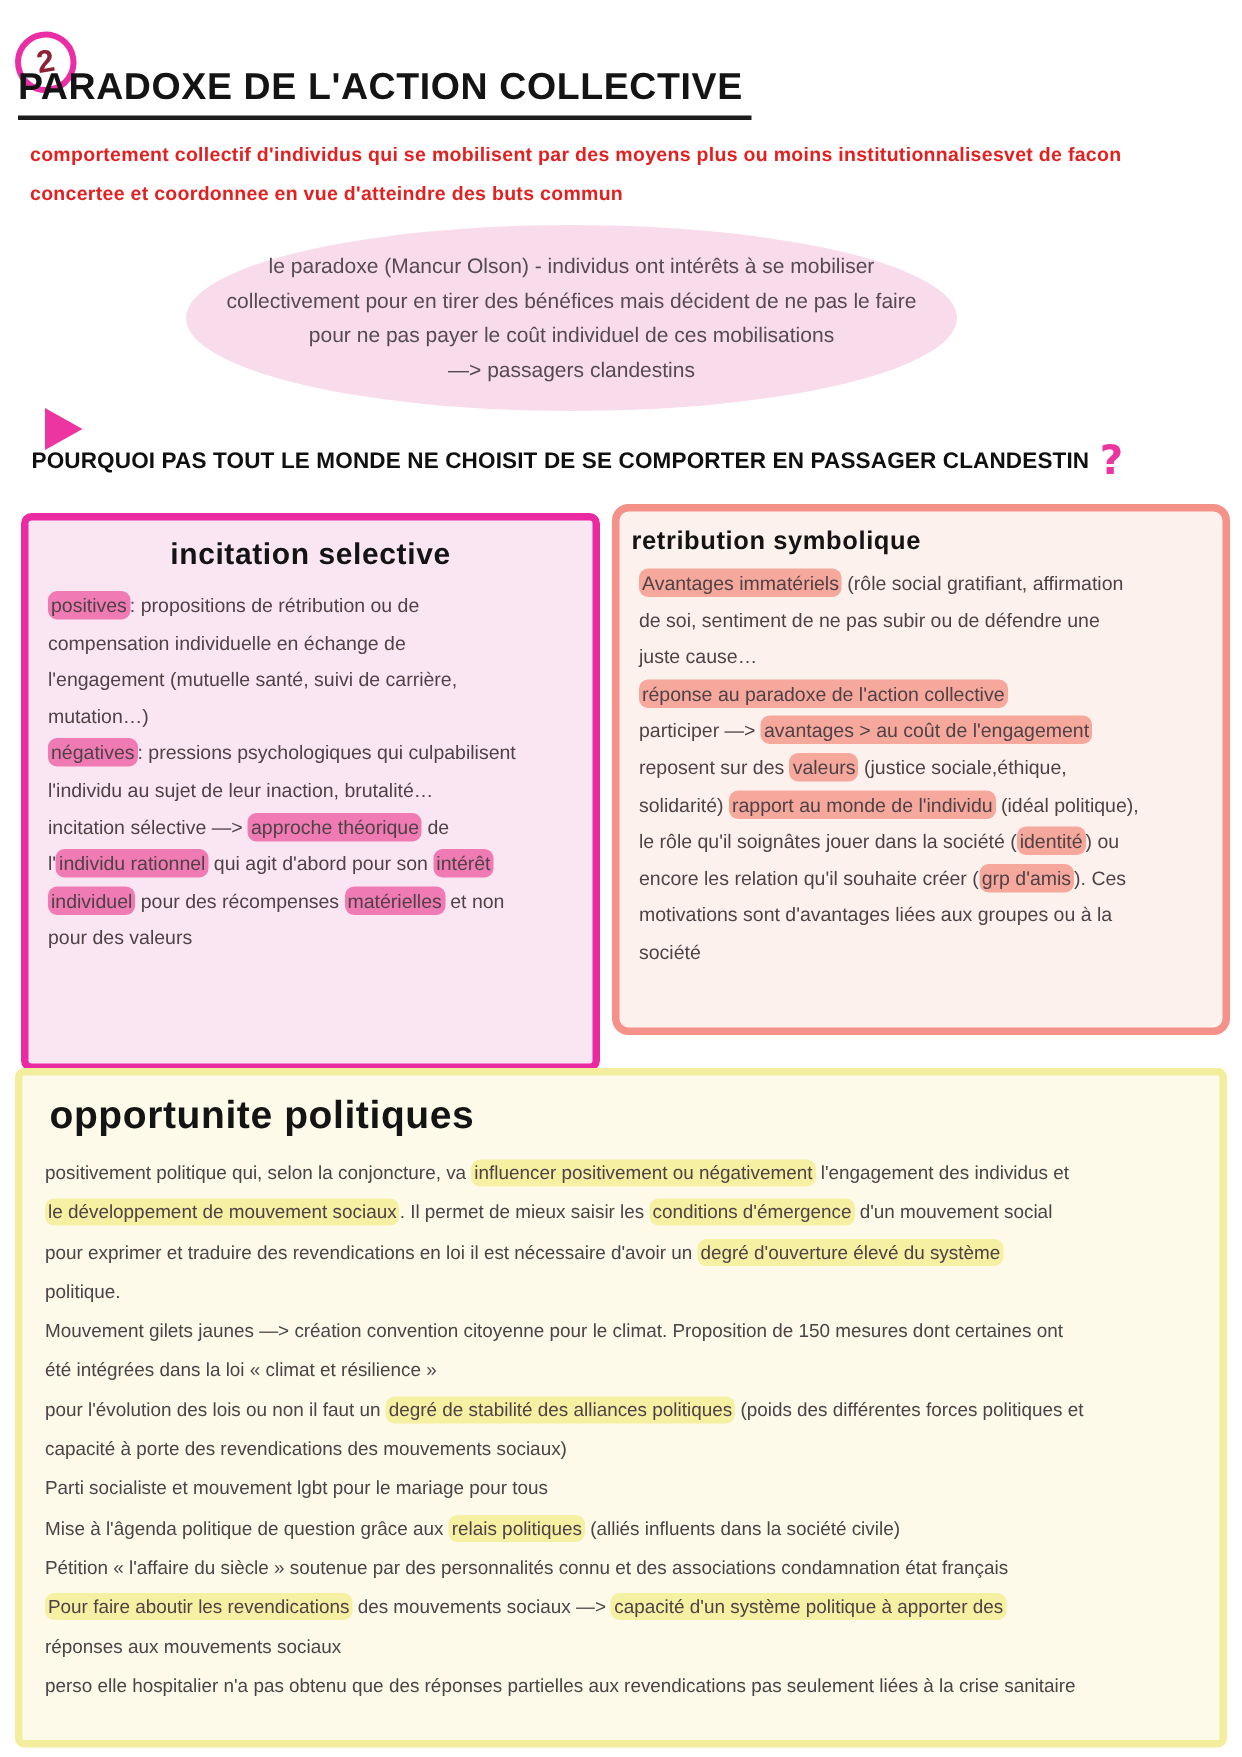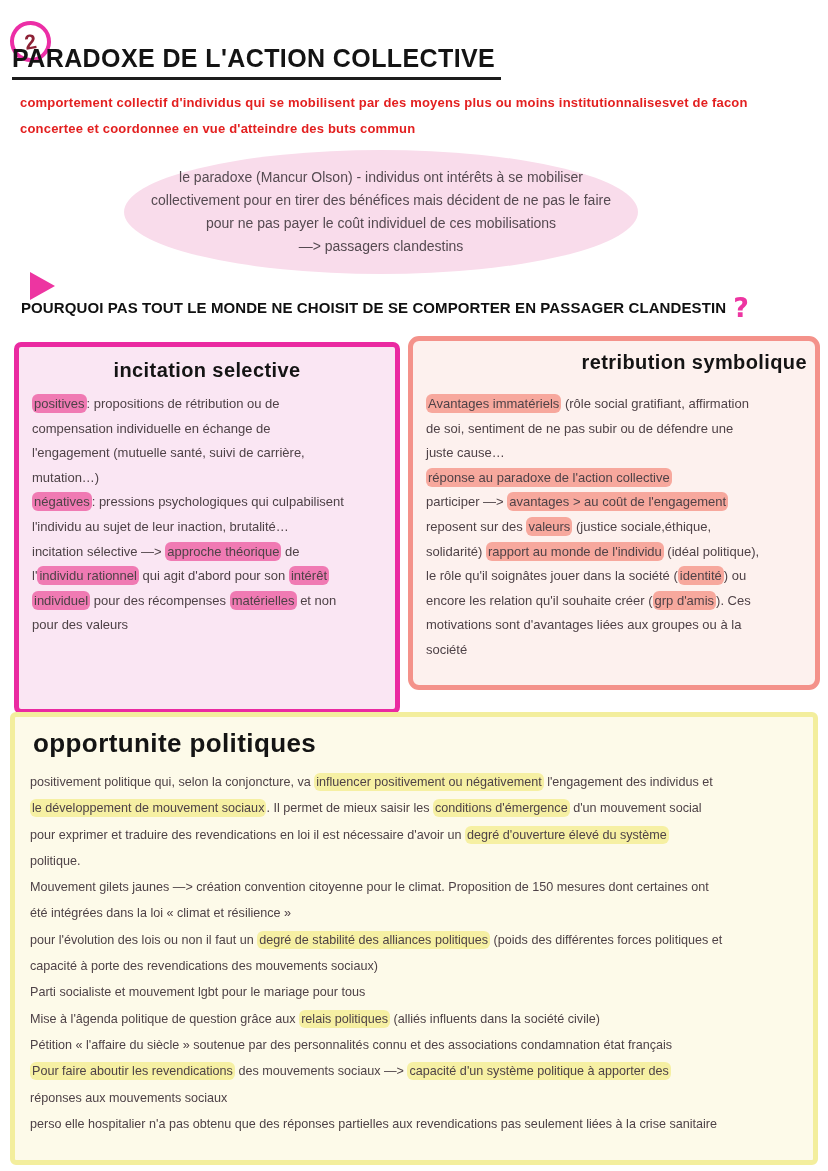--- a/index.html
+++ b/index.html
@@ -60,21 +60,21 @@
   .box-salmon{
     left:408px;top:336px;width:412px;height:354px;
     background:#fdf1ee;border:5px solid #f4928a;border-radius:11px;
   }
   .box-yellow{
     left:10px;top:712px;width:808px;height:453px;
     background:#fdfae9;border:5px solid #f3ee9d;border-radius:6px;
   }
   .box-title{font-weight:800;color:#141414;letter-spacing:.4px;}
   .box-pink .box-title{text-align:center;font-size:20px;margin:12px 8px 10px;}
-  .box-salmon .box-title{text-align:right;font-size:20px;margin:10px 8px 18px;}
+  .box-salmon .box-title{text-align:left;font-size:17px;margin:10px 8px 6px;}
   .box-yellow .box-title{font-size:26px;margin:11px 18px 10px;text-align:left;}
 
   .box-body{color:#4e4247;}
   .box-pink .box-body{padding:0 13px;font-size:13px;line-height:24.6px;}
   .box-salmon .box-body{padding:0 13px;font-size:13px;line-height:24.6px;}
   .box-yellow .box-body{padding:0 15px;font-size:12.6px;line-height:26.3px;white-space:nowrap;}
 
   .tline{min-height:1em;}
 
   .hl{border-radius:6px;padding:2px 2px;box-decoration-break:clone;}

